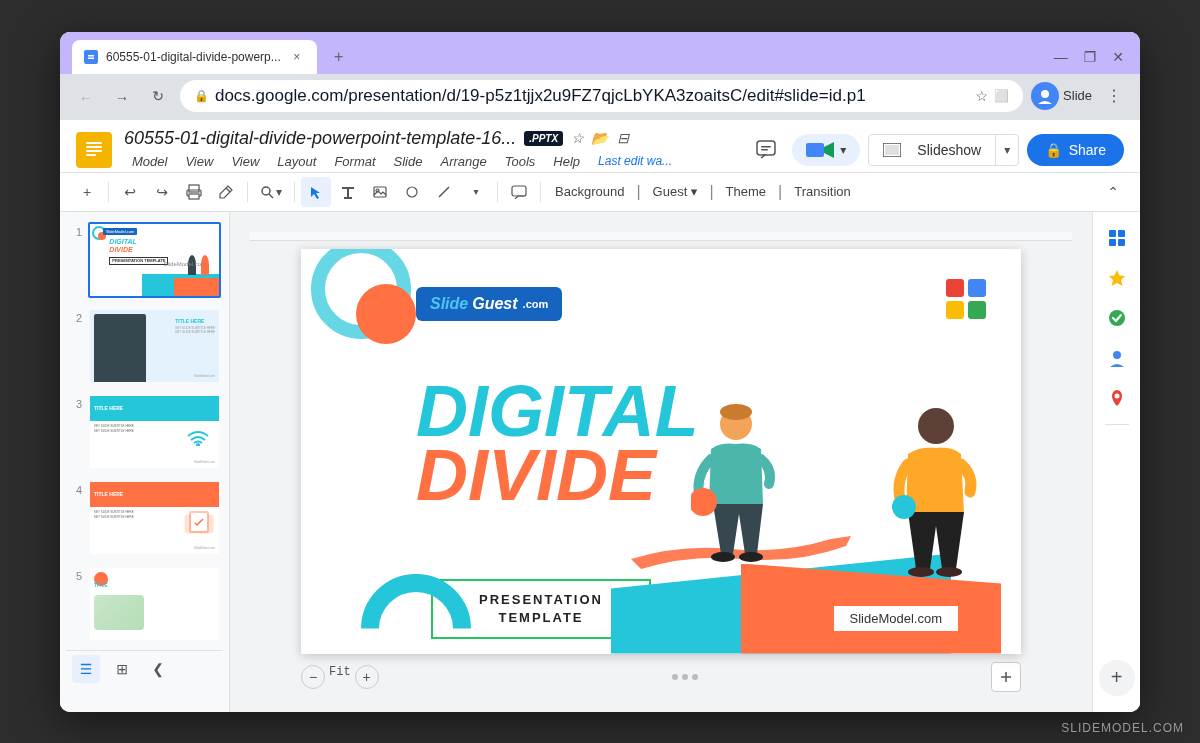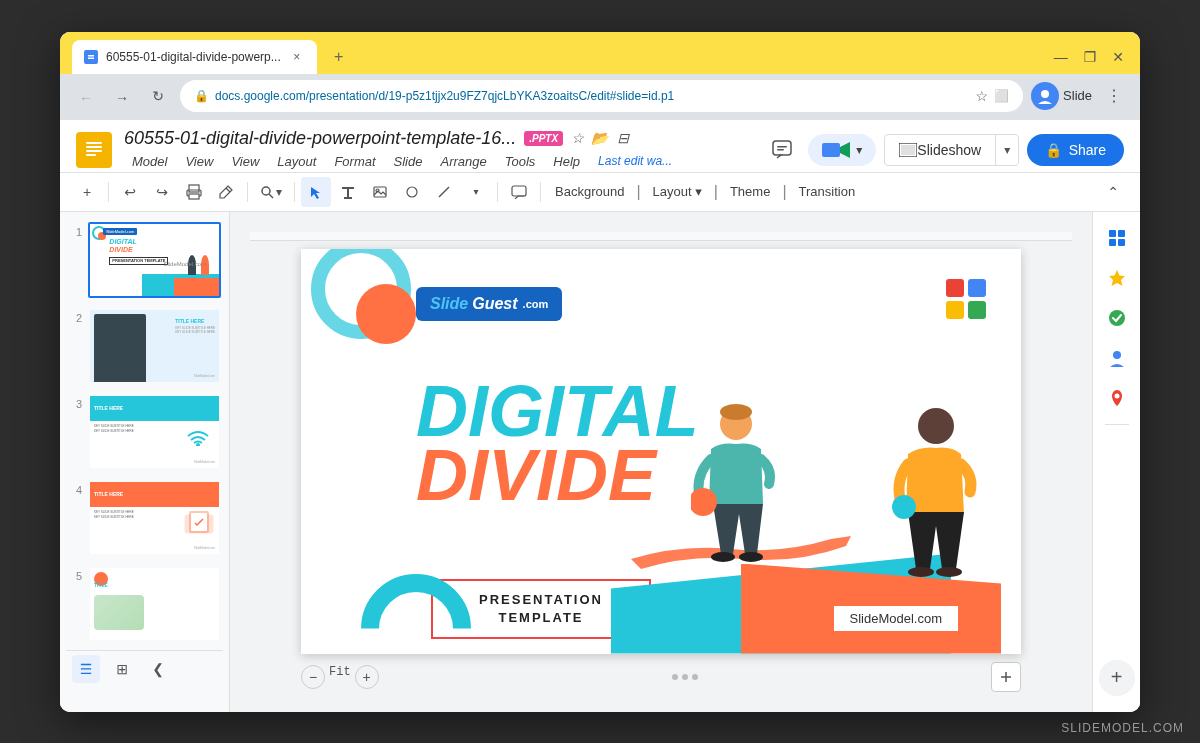--- a/index.html
+++ b/index.html
@@ -25,21 +25,21 @@
     }
 
     
     .browser-chrome {
       background: #dee1e6;
       display: flex;
       flex-direction: column;
     }
 
     .title-bar {
-      background: #fde047;
+      background: #c4b5fd;
       display: flex;
       align-items: center;
       padding: 8px 12px 0 12px;
       gap: 4px;
     }
 
     .tab {
       display: flex;
       align-items: center;
       background: #fff;
@@ -142,22 +142,22 @@
       gap: 6px;
       height: 32px;
     }
 
     .lock-icon {
       color: #555;
       font-size: 12px;
     }
 
     .url-text {
-      font-size: 12px;
-      color: #0369a1;
+      font-size: 17px;
+      color: #0f172a;
       flex: 1;
     }
 
     .star-icon {
       color: #555;
       font-size: 14px;
     }
 
     .profile-btn {
       display: flex;
@@ -231,21 +231,21 @@
       gap: 8px;
     }
 
     .slides-filename {
       font-size: 18px;
       color: #202124;
       font-weight: 400;
     }
 
     .pptx-badge {
-      background: #ec4899;
+      background: #0f172a;
       color: white;
       font-size: 10px;
       font-weight: bold;
       padding: 2px 5px;
       border-radius: 3px;
     }
 
     .star-btn, .folder-btn, .presentation-btn {
       color: #555;
       font-size: 14px;
@@ -308,21 +308,21 @@
       gap: 0;
       border: 1px solid #dadce0;
       border-radius: 4px;
       overflow: hidden;
       cursor: pointer;
     }
 
     .slideshow-main {
       display: flex;
       align-items: center;
-      gap: 0;
+      gap: 16px;
       padding: 7px 14px;
       font-size: 14px;
       color: #333;
       border-right: 1px solid #dadce0;
     }
 
     .slideshow-dropdown {
       padding: 7px 8px;
       color: #555;
       font-size: 12px;
@@ -799,21 +799,21 @@
       </svg>
     </div>
 
     <div class="toolbar-separator"></div>
 
     <div class="toolbar-text-btn">
       <span>Background</span>
     </div>
     <span style="margin:0 2px; color:#888;">|</span>
     <div class="toolbar-text-btn">
-      <span>Layout ▾</span>
+      <span>Guest ▾</span>
     </div>
     <span style="margin:0 2px; color:#888;">|</span>
     <div class="toolbar-text-btn">
       <span>Theme</span>
     </div>
     <span style="margin:0 2px; color:#888;">|</span>
     <div class="toolbar-text-btn">
       <span>Transition</span>
     </div>
 
@@ -962,21 +962,21 @@
               <rect x="0" y="22" width="18" height="18" rx="3" fill="#fbbc05"></rect>
               <rect x="22" y="22" width="18" height="18" rx="3" fill="#34a853"></rect>
             </svg>
           </div>
 
           <div style="position:absolute; top:130px; left:115px;">
             <div style="font-size:72px; font-weight:900; font-style:italic; color:#26c6da; line-height:0.9;">DIGITAL</div>
             <div style="font-size:72px; font-weight:900; font-style:italic; color:#ff7043; line-height:0.9;">DIVIDE</div>
           </div>
 
-          <div style="position:absolute; top:330px; left:130px; width:220px; border:2px solid #ef4444; text-align:center; padding:10px 0;">
+          <div style="position:absolute; top:330px; left:130px; width:220px; border:2px solid #22c55e; text-align:center; padding:10px 0;">
             <div style="font-size:13px; font-weight:bold; letter-spacing:2px; color:#222; line-height:1.4;">PRESENTATION<br>TEMPLATE</div>
           </div>
 
           <div style="position:absolute; bottom:0; left:310px; width:340px; height:100px; background:#26c6da; clip-path: polygon(0 35px, 100% 0, 100% 100%, 0 100%);"></div>
 
           <div style="position:absolute; bottom:0; right:20px; width:260px; height:90px; background:#ff7043; clip-path: polygon(0 0, 100% 20px, 100% 100%, 0 100%);"></div>
 
           <svg style="position:absolute; bottom:80px; left:330px; width:220px; height:50px;" viewBox="0 0 220 50">
             <path d="M0 35 Q50 20 100 25 Q150 30 200 15 L220 12 L215 22 Q165 40 110 35 Q60 30 10 45 Z" fill="#ff7043" opacity="0.9"></path>
           </svg>

